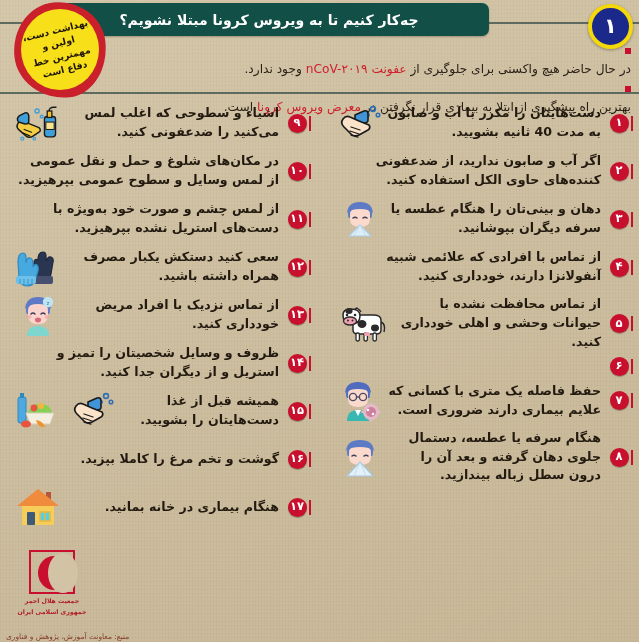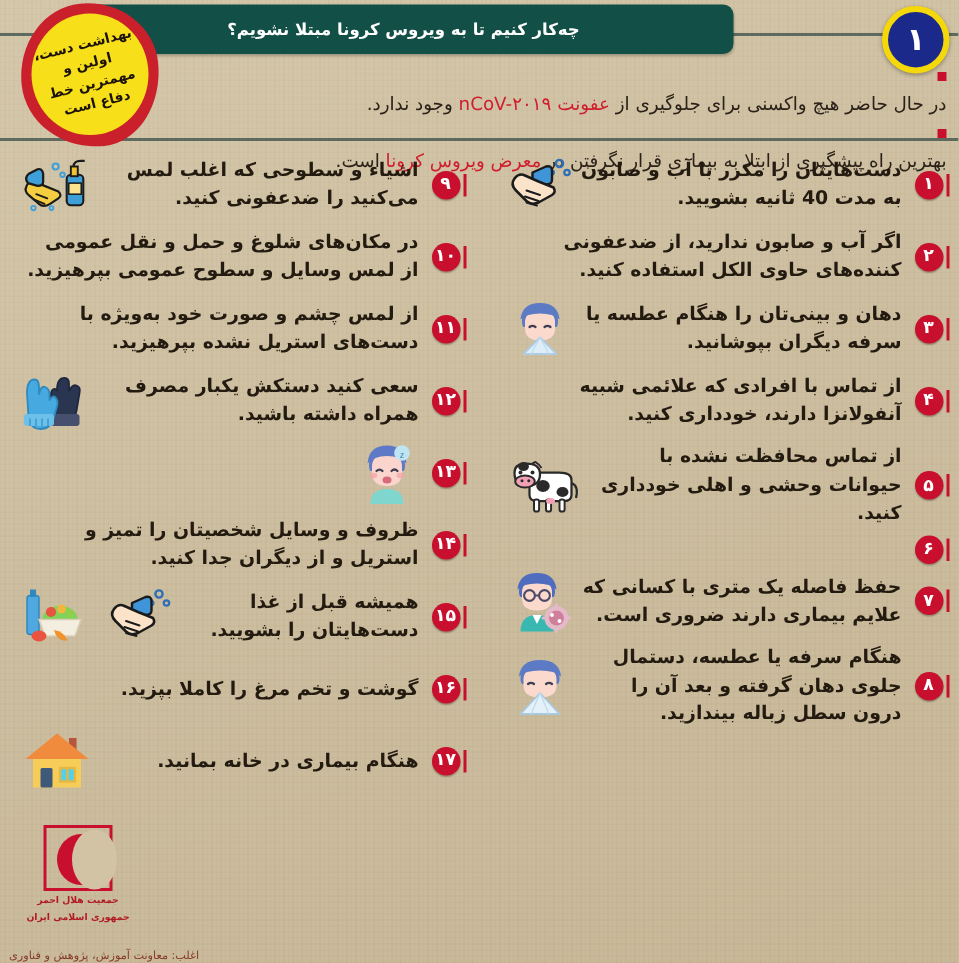--- a/index.html
+++ b/index.html
@@ -50,21 +50,21 @@
     width: 440px; height: 33px;
     background: #124f46;
     border-radius: 7px;
     display: flex;
     align-items: center;
     justify-content: center;
     box-shadow: 0 1px 2px rgba(0,0,0,.25);
   }
   #title-text {
     color: #ffffff;
-    font-size: 11px;
+    font-size: 14px;
     font-weight: bold;
     letter-spacing: -.2px;
     white-space: nowrap;
     direction: rtl;
   }
 
   #subtitle-block {
     position: absolute;
     right: 8px; top: 41px;
     width: 570px;
@@ -517,20 +517,21 @@
   </svg>
           </div>
         </div>
       </div>
       <div class="tip">
         <div class="badge-wrap">
           <div class="divider"></div>
           <div class="badge">۱۳</div>
         </div>
         <div class="tip-body">
+          <div class="tip-text">از تماس نزدیک با افراد مریض خودداری کنید.</div>
           <div class="tip-icon">
             <svg width="44" height="44" viewBox="0 0 44 44">
     <path d="M10 17 q0 -12 12 -12 q12 0 12 12 q0 3 -1 4 l-22 0 q-1 -1 -1 -4 z" fill="#5e7ac7"></path>
     <path d="M12 18 q0 -8 10 -8 q10 0 10 8 l0 4 q0 9 -10 9 q-10 0 -10 -9 z" fill="#fbd5cd"></path>
     <path d="M9 16 q1 -12 13 -12 q12 0 13 12 q-4 -5 -13 -5 q-9 0 -13 5 z" fill="#5e7ac7"></path>
     <path d="M15 21 q2 -2 4 0 M25 21 q2 -2 4 0" stroke="#3d3d55" stroke-width="1.5" fill="none" stroke-linecap="round"></path>
     <ellipse cx="22" cy="27" rx="3" ry="2.4" fill="#d96a78"></ellipse>
     <ellipse cx="13" cy="24" rx="2.6" ry="1.8" fill="#f2a4a4" opacity=".75"></ellipse>
     <ellipse cx="31" cy="24" rx="2.6" ry="1.8" fill="#f2a4a4" opacity=".75"></ellipse>
     <path d="M11 43 q0 -10 11 -10 q11 0 11 10 z" fill="#7fd6cf"></path>
@@ -611,15 +612,15 @@
 
   <div id="rc-logo">
     <div id="rc-box">
       <div id="rc-cap1"></div>
       <div id="rc-cap2"></div>
     </div>
     <div class="rc-cap-text">جمعیت هلال احمر</div>
     <div class="rc-cap-text">جمهوری اسلامی ایران</div>
   </div>
 
-  <div id="source-note">اغلب: معاونت آموزش، پژوهش و فناوری</div>
+  <div id="source-note">منبع: معاونت آموزش، پژوهش و فناوری</div>
 
 </div>
 
 </body></html>

